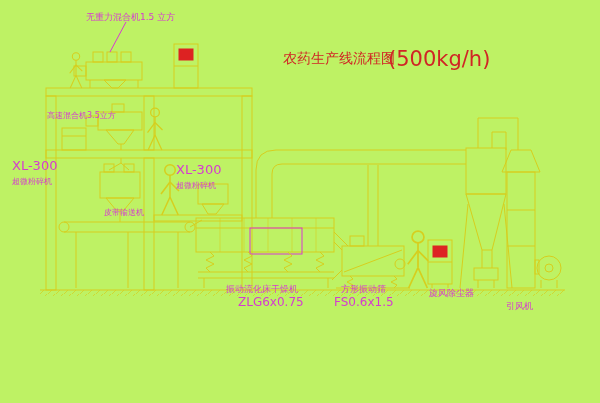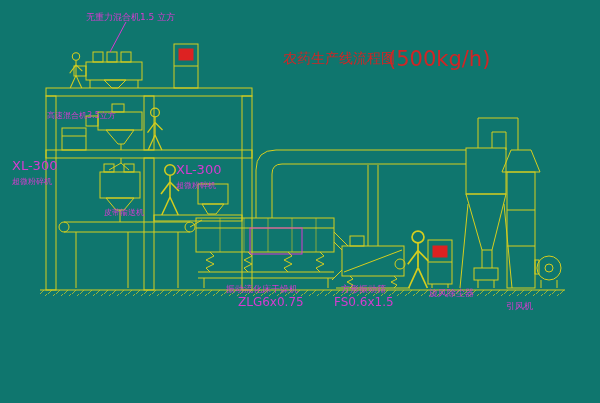--- a/index.html
+++ b/index.html
@@ -1,19 +1,19 @@
 <!DOCTYPE html>
 <html><head>
 <meta charset="utf-8">
 <style>
   html,body{margin:0;padding:0;background:#ffffff;}
   .canvas{
     position:relative;
     width:600px;height:403px;
-    background:#0f766e;
+    background:#bef264;
     overflow:hidden;
     font-family:"DejaVu Sans",sans-serif;
   }
   svg{position:absolute;left:0;top:0;}
   svg text{font-family:"DejaVu Sans",sans-serif;}
   .cad{stroke:#d6ce1e;fill:none;stroke-width:1;}
   .cadthin{stroke:#d6ce1e;fill:none;stroke-width:0.6;}
   .magline{stroke:#d63bd0;fill:none;stroke-width:1;}
   .redfill{fill:#dd2222;stroke:#dd2222;}
   .lblm{fill:#d63bd0;}

